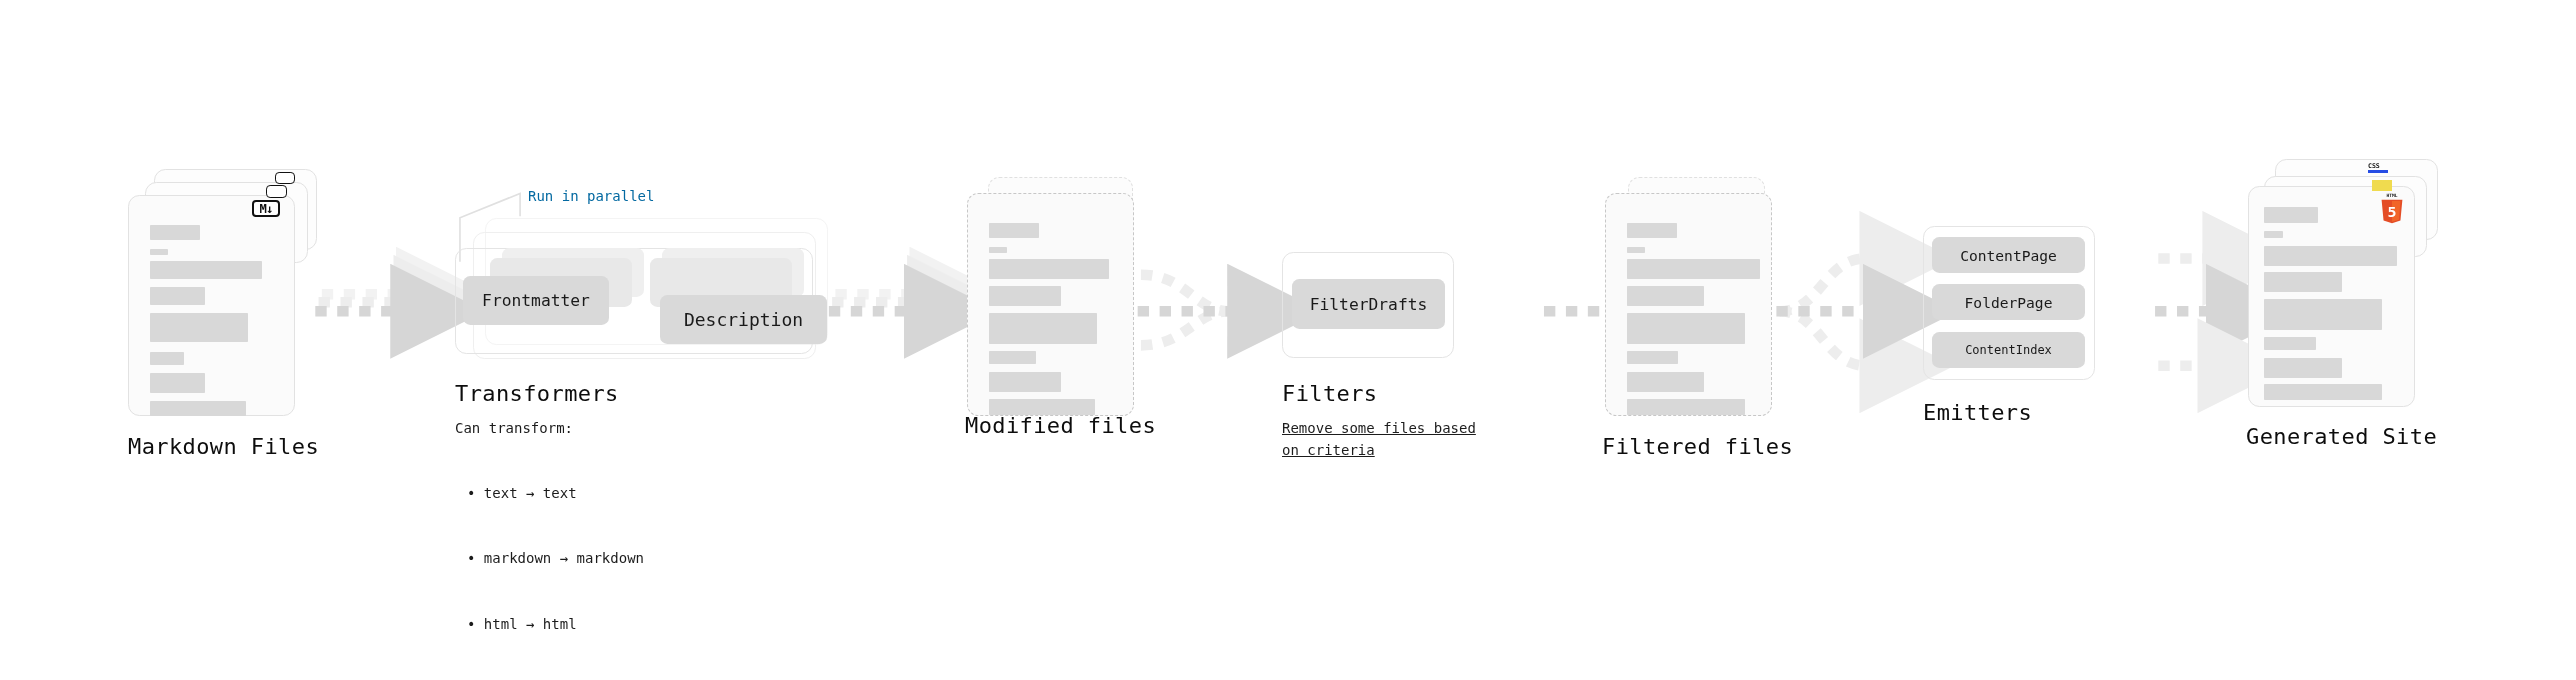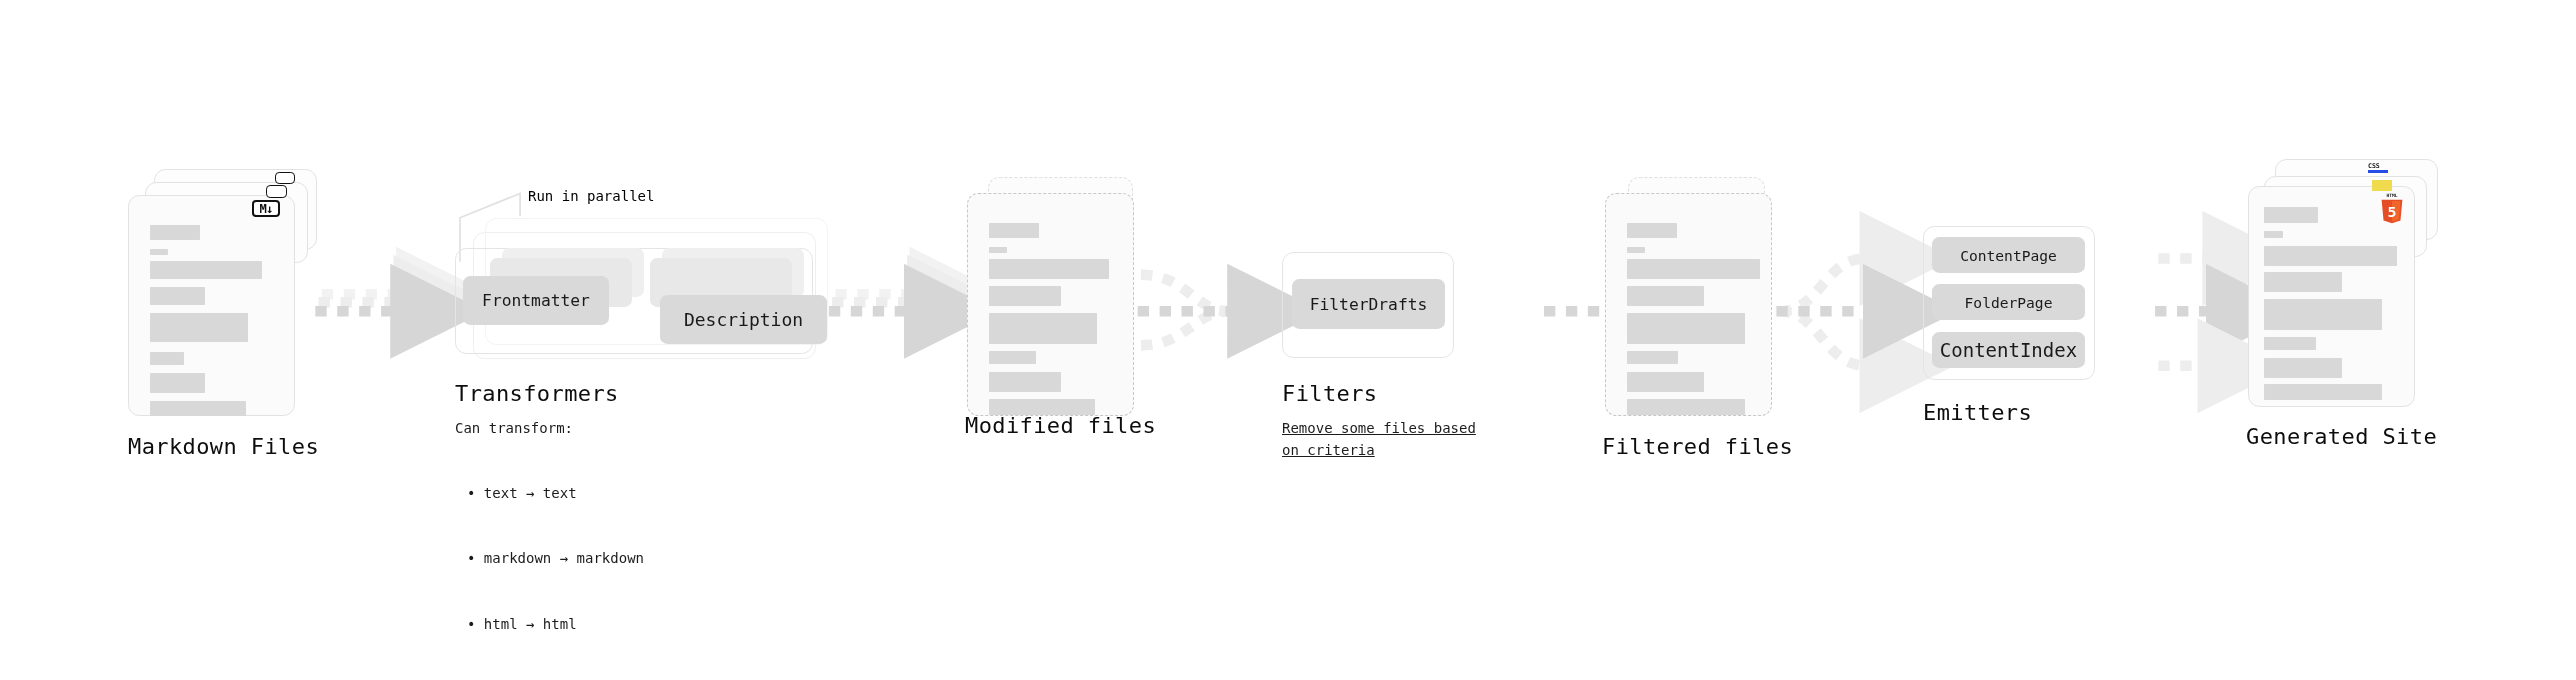--- a/index.html
+++ b/index.html
@@ -111,21 +111,21 @@
   }
   .sec-desc {
     position: absolute;
     color: #1c1c1c;
     font-size: 14px;
     line-height: 1.55;
     white-space: pre;
   }
   .annot {
     position: absolute;
-    color: #000000;
+    color: #0369a1;
     font-size: 14px;
     white-space: nowrap;
   }
 
   .bullets { margin: 0; padding: 0; list-style: none; }
   .bullets li { white-space: pre; }
   .bullets li::before { content: "\2022  "; }
 
   svg.layer {
     position: absolute;
@@ -275,21 +275,21 @@
       <div class="skel" style="left:21px; top:178px; width:77px; height:19.5px;"></div>
       <div class="skel" style="left:21px; top:205px; width:118px; height:16.3px;"></div>
     </div>
   </div>
   <div class="sec-title" style="left:1602px; top:434px;">Filtered files</div>
 
   <div>
     <div class="group-box" style="left:1923px; top:226px; width:172px; height:154px;"></div>
     <div class="pill" style="left:1932px; top:237px; width:153px; height:36px; font-size:14.6px;">ContentPage</div>
     <div class="pill" style="left:1932px; top:284px; width:153px; height:36px; font-size:14.6px;">FolderPage</div>
-    <div class="pill" style="left:1932px; top:332px; width:153px; height:36px; font-size:19px;">ContentIndex</div>
+    <div class="pill" style="left:1932px; top:332px; width:153px; height:36px; font-size:12px;">ContentIndex</div>
   </div>
   <div class="sec-title" style="left:1923px; top:400px;">Emitters</div>
 
   <div class="doc-stack">
     <div class="doc-card ghost3" style="left:2275px; top:159px; width:163px; height:81px;"></div>
     <div class="doc-card ghost2" style="left:2264px; top:176px; width:163px; height:81px;"></div>
     <div class="doc-card" style="left:2248px; top:186px; width:167px; height:221px;">
       <div class="skel" style="left:14.6px; top:19.5px; width:54px; height:16.3px;"></div>
       <div class="skel" style="left:14.6px; top:44px; width:19.5px; height:6.5px;"></div>
       <div class="skel" style="left:14.6px; top:59px; width:133px; height:20.3px;"></div>

